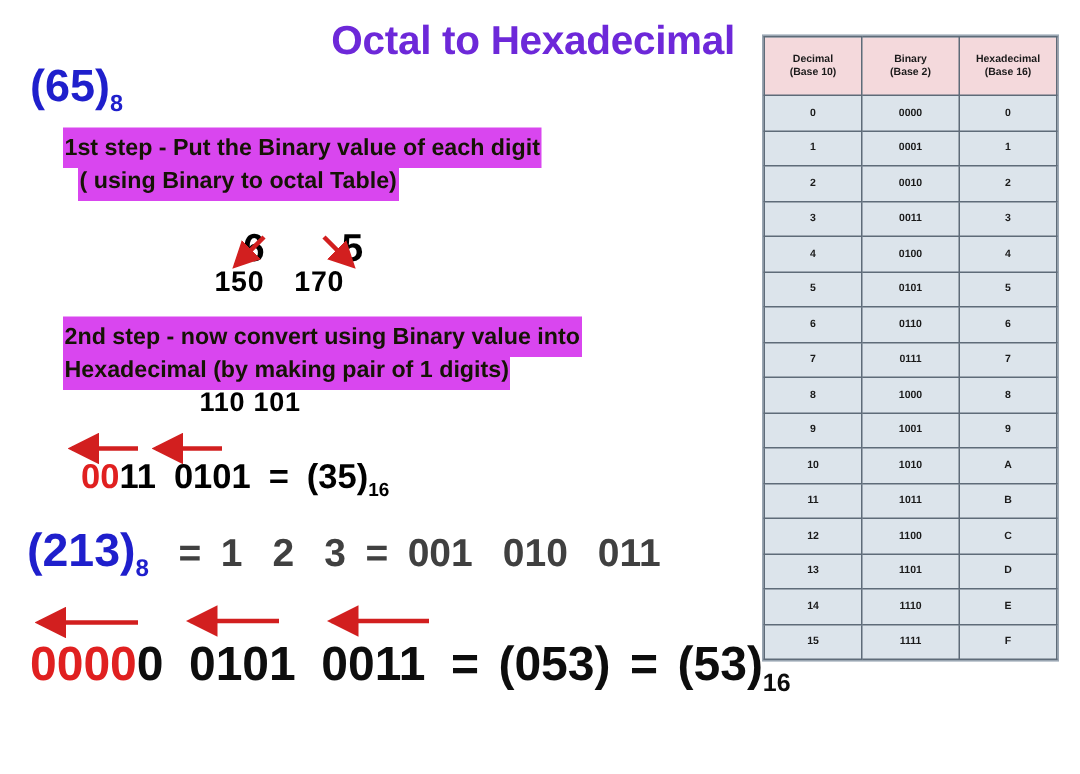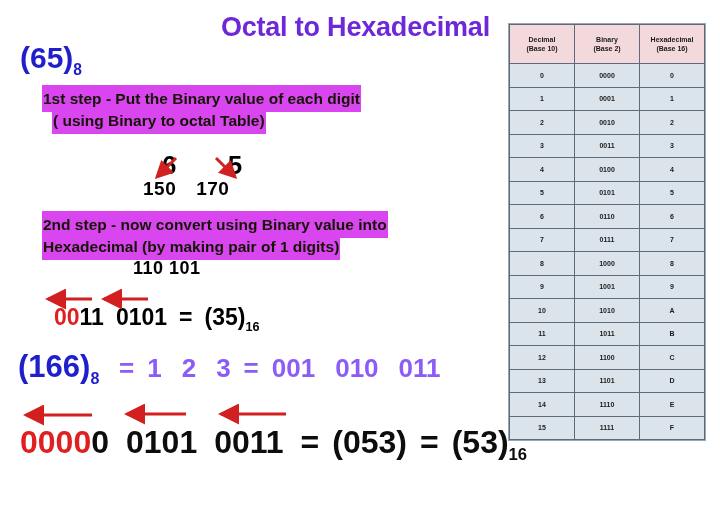--- a/index.html
+++ b/index.html
@@ -139,21 +139,21 @@
     top: 349px;
     font-size: 31px;
   }
   #line123-rest {
     position: absolute;
     left: 119px;
     top: 353px;
     font-size: 26px;
     font-weight: bold;
     white-space: nowrap;
-    color: #8b5cf6;
+    color: #404040;
   }
   #line123-rest .sp {
     display: inline-block;
     width: 13px;
   }
   #line123-rest .spw {
     display: inline-block;
     width: 20px;
   }
 
@@ -261,21 +261,21 @@
 
   <div class="step-text" id="step2">
     <span class="hl">2nd step - now convert using Binary value into</span>
     <span class="line2"><span class="hl">Hexadecimal (by making pair of 1 digits)</span></span>
   </div>
 
   <div id="bin-pair">110 101</div>
 
   <div id="hexline1"><span class="red">00</span><span>11</span><span class="gap"></span><span>0101</span><span class="gap"></span><span>=</span><span class="gap"></span><span>(35)</span><span class="sub">16</span></div>
 
-  <div class="blue-operand" id="operand-123"><span>(166)</span><span class="sub">8</span></div>
+  <div class="blue-operand" id="operand-123"><span>(213)</span><span class="sub">8</span></div>
 
   <div id="line123-rest"><span>=</span><span class="sp"></span><span>1</span><span class="spw"></span><span>2</span><span class="spw"></span><span>3</span><span class="sp"></span><span>=</span><span class="sp"></span><span>001</span><span class="spw"></span><span>010</span><span class="spw"></span><span>011</span></div>
 
   <div id="hexline2"><span class="red">0000</span><span>0</span><span class="gap"></span><span>0101</span><span class="gap"></span><span>0011</span><span class="gap"></span><span>=</span><span class="gap2"></span><span>(053)</span><span class="gap2"></span><span>=</span><span class="gap2"></span><span>(53)</span><span class="sub">16</span></div>
 
   <svg id="arrow-layer" viewBox="0 0 720 516">
     <defs>
       <marker id="ah-red" markerWidth="6" markerHeight="6" refX="5" refY="3" orient="auto">
         <path d="M0,0 L6,3 L0,6 z" fill="#d21f1f"></path>
       </marker>

